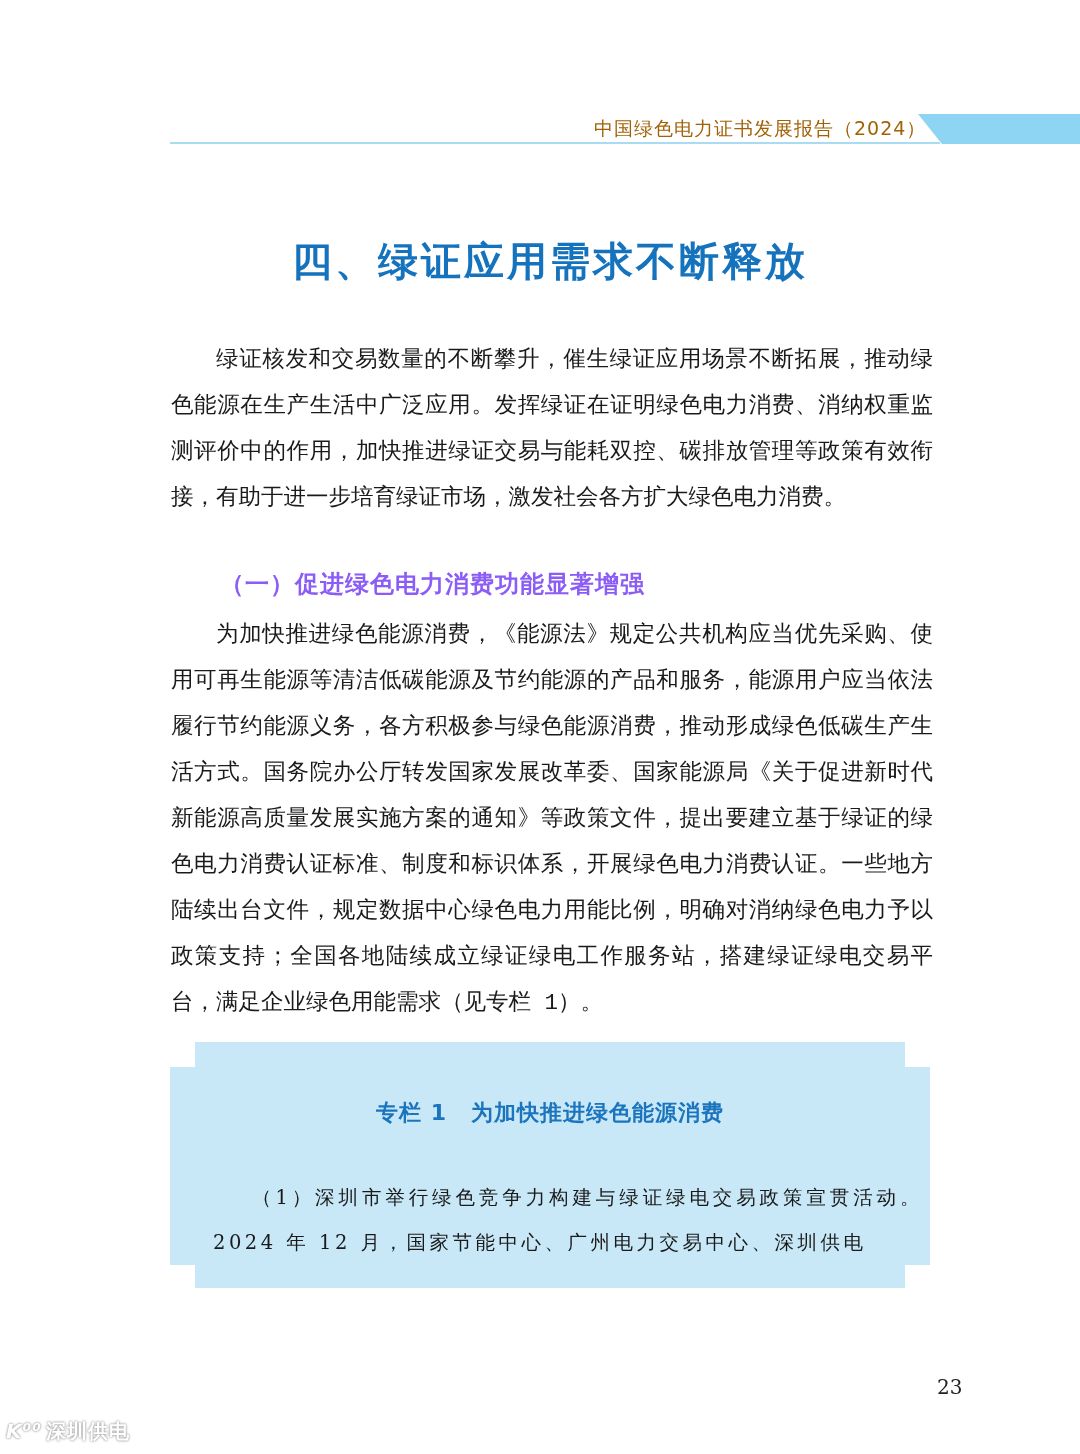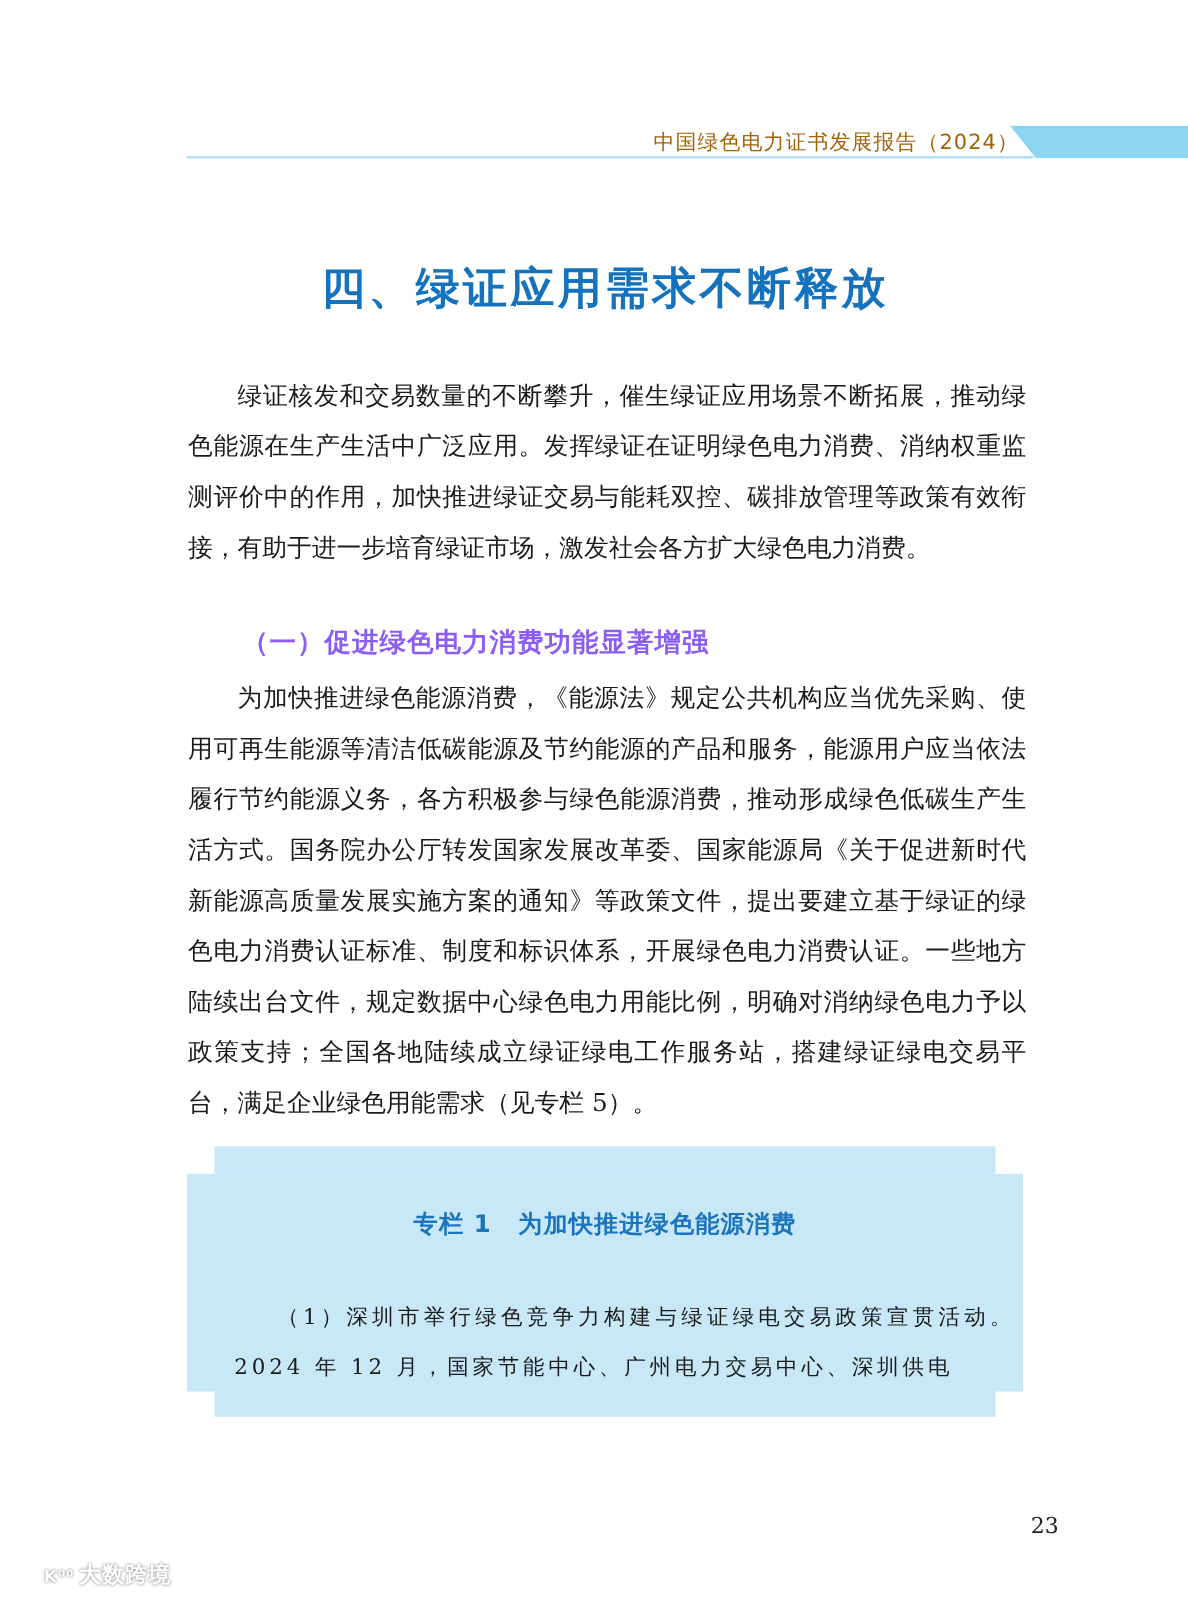--- a/index.html
+++ b/index.html
@@ -25,21 +25,21 @@
       clip-path: polygon(0 0, 100% 0, 100% 100%, 24px 100%);
     }
     .chapter-title {
       position: absolute; left: 0; width: 1100px; top: 207px; text-align: center;
       font-family: "DejaVu Sans", "Liberation Sans", sans-serif;
       font-weight: bold; font-size: 40px; color: #1572bd; letter-spacing: 3px;
     }
     .para {
       position: absolute; left: 171px; width: 762px;
       font-size: 22.5px; line-height: 46px; text-align: justify;
-      text-indent: 2em; margin: 0;
+      text-indent: 2em; margin: 0; font-family: Liberation Mono, monospace;
     }
     .para-1 { top: 337px; }
     .para-2 { top: 612px; }
     .section-heading {
       position: absolute; left: 220px; top: 548px;
       font-family: "DejaVu Sans", "Liberation Sans", sans-serif;
       font-weight: bold; font-size: 24px; color: #8b5cf6; letter-spacing: 1px;
       white-space: nowrap;
     }
     .box-outer {
@@ -67,44 +67,44 @@
       font-size: 20px; color: #222;
     }
     .watermark {
       position: absolute; left: 6px; top: 1418px;
       font-family: "DejaVu Sans", "Liberation Sans", sans-serif;
       font-size: 20px; color: #ffffff; font-weight: bold;
       text-shadow: 0 0 2px #9a9a9a, 0 0 3px #b0b0b0;
       letter-spacing: 1px; white-space: nowrap;
     }
     .watermark .logo {
-      display: inline-block; font-size: 15px; margin-right: 4px; margin-left: 34px;
+      display: inline-block; font-size: 20px; font-style: italic; margin-right: 4px;
     }
   </style>
 </head>
 <body>
 
 <div class="header-tab"></div>
 <div class="header-title">中国绿色电力证书发展报告（2024）</div>
 <div class="header-rule"></div>
 
 <h1 class="chapter-title">四、绿证应用需求不断释放</h1>
 
 <p class="para para-1">绿证核发和交易数量的不断攀升，催生绿证应用场景不断拓展，推动绿色能源在生产生活中广泛应用。发挥绿证在证明绿色电力消费、消纳权重监测评价中的作用，加快推进绿证交易与能耗双控、碳排放管理等政策有效衔接，有助于进一步培育绿证市场，激发社会各方扩大绿色电力消费。</p>
 
 <h2 class="section-heading">（一）促进绿色电力消费功能显著增强</h2>
 
-<p class="para para-2">为加快推进绿色能源消费，《能源法》规定公共机构应当优先采购、使用可再生能源等清洁低碳能源及节约能源的产品和服务，能源用户应当依法履行节约能源义务，各方积极参与绿色能源消费，推动形成绿色低碳生产生活方式。国务院办公厅转发国家发展改革委、国家能源局《关于促进新时代新能源高质量发展实施方案的通知》等政策文件，提出要建立基于绿证的绿色电力消费认证标准、制度和标识体系，开展绿色电力消费认证。一些地方陆续出台文件，规定数据中心绿色电力用能比例，明确对消纳绿色电力予以政策支持；全国各地陆续成立绿证绿电工作服务站，搭建绿证绿电交易平台，满足企业绿色用能需求（见专栏 5）。</p>
+<p class="para para-2">为加快推进绿色能源消费，《能源法》规定公共机构应当优先采购、使用可再生能源等清洁低碳能源及节约能源的产品和服务，能源用户应当依法履行节约能源义务，各方积极参与绿色能源消费，推动形成绿色低碳生产生活方式。国务院办公厅转发国家发展改革委、国家能源局《关于促进新时代新能源高质量发展实施方案的通知》等政策文件，提出要建立基于绿证的绿色电力消费认证标准、制度和标识体系，开展绿色电力消费认证。一些地方陆续出台文件，规定数据中心绿色电力用能比例，明确对消纳绿色电力予以政策支持；全国各地陆续成立绿证绿电工作服务站，搭建绿证绿电交易平台，满足企业绿色用能需求（见专栏 1）。</p>
 
 <div>
   <div class="box-outer"></div>
   <div class="box-band"></div>
   <div class="box-title">
     <span>专栏 1</span><span class="gap"></span><span>为加快推进绿色能源消费</span>
   </div>
   <p class="box-text">（1）深圳市举行绿色竞争力构建与绿证绿电交易政策宣贯活动。2024 年 12 月，国家节能中心、广州电力交易中心、深圳供电</p>
 </div>
 
 <div class="page-number">23</div>
 
 <div class="watermark">
-  <span class="logo">K⁰⁰</span><span>大数跨境</span>
+  <span class="logo">K⁰⁰</span><span>深圳供电</span>
 </div>
 
 </body></html>

